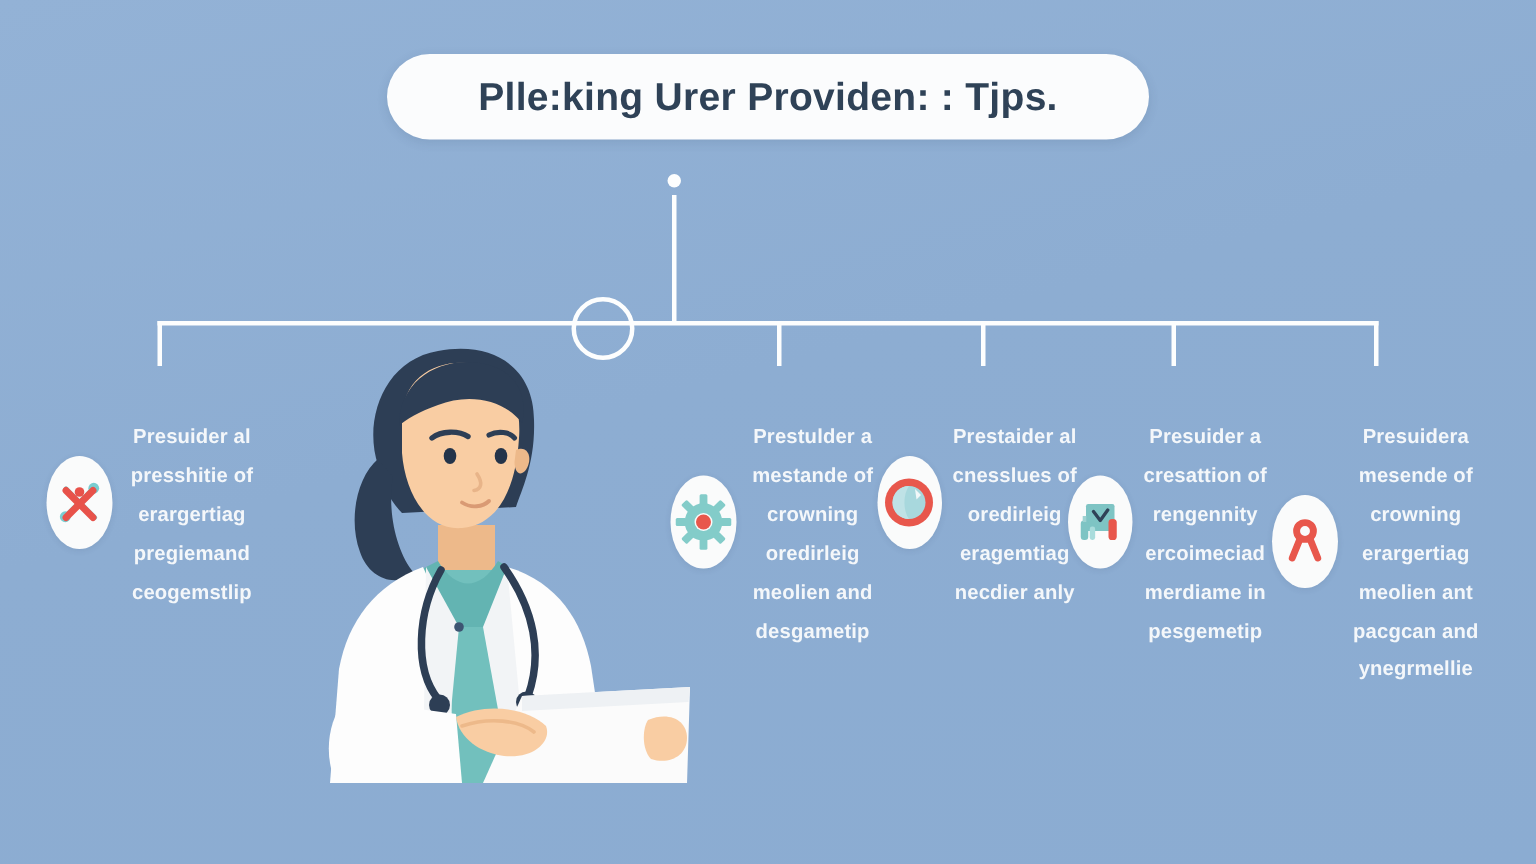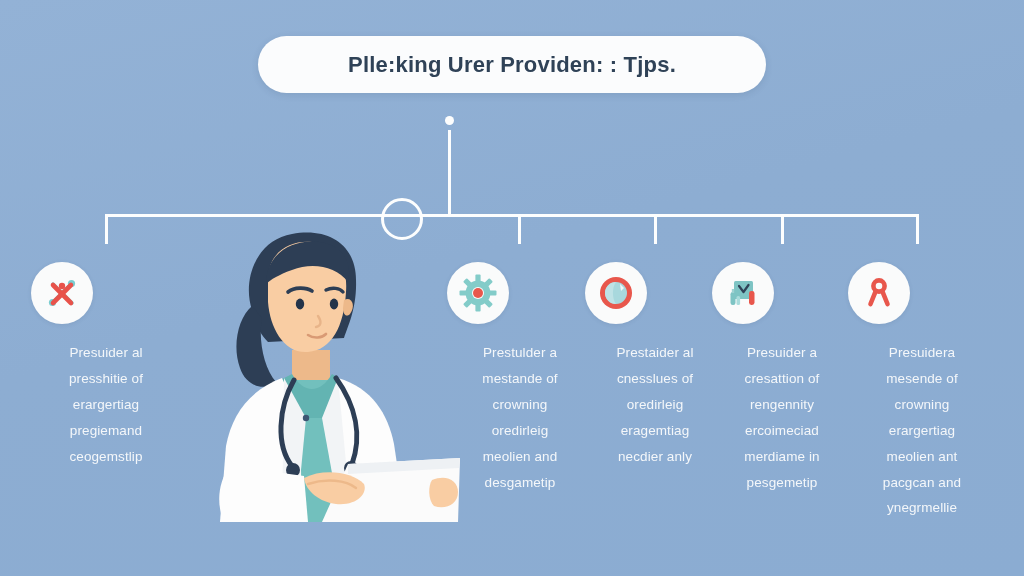--- a/index.html
+++ b/index.html
@@ -31,21 +31,21 @@
     width: 508px;
     height: 57px;
     background: #fbfcfd;
     border-radius: 29px;
     box-shadow: 0 2px 7px rgba(40, 60, 90, 0.13);
     display: flex;
     align-items: center;
     justify-content: center;
   }
   #title-text {
-    font-size: 22px;
+    font-size: 26px;
     font-weight: bold;
     color: #2f4257;
     letter-spacing: 0.2px;
     white-space: nowrap;
   }
 
   
   .conn {
     position: absolute;
     background: #fdfefe;
@@ -87,21 +87,23 @@
     width: 3px;
     height: 30px;
     background: #fdfefe;
   }
 
   
   .col {
     position: absolute;
     top: 262px;
     display: flex;
-    flex-direction: column;
+    flex-direction: row;
+    align-items: center;
+    font-weight: bold;
   }
   .icon-circle {
     width: 62px;
     height: 62px;
     border-radius: 50%;
     background: #fafbfb;
     display: flex;
     align-items: center;
     justify-content: center;
     box-shadow: 0 1px 4px rgba(40, 60, 90, 0.10);

